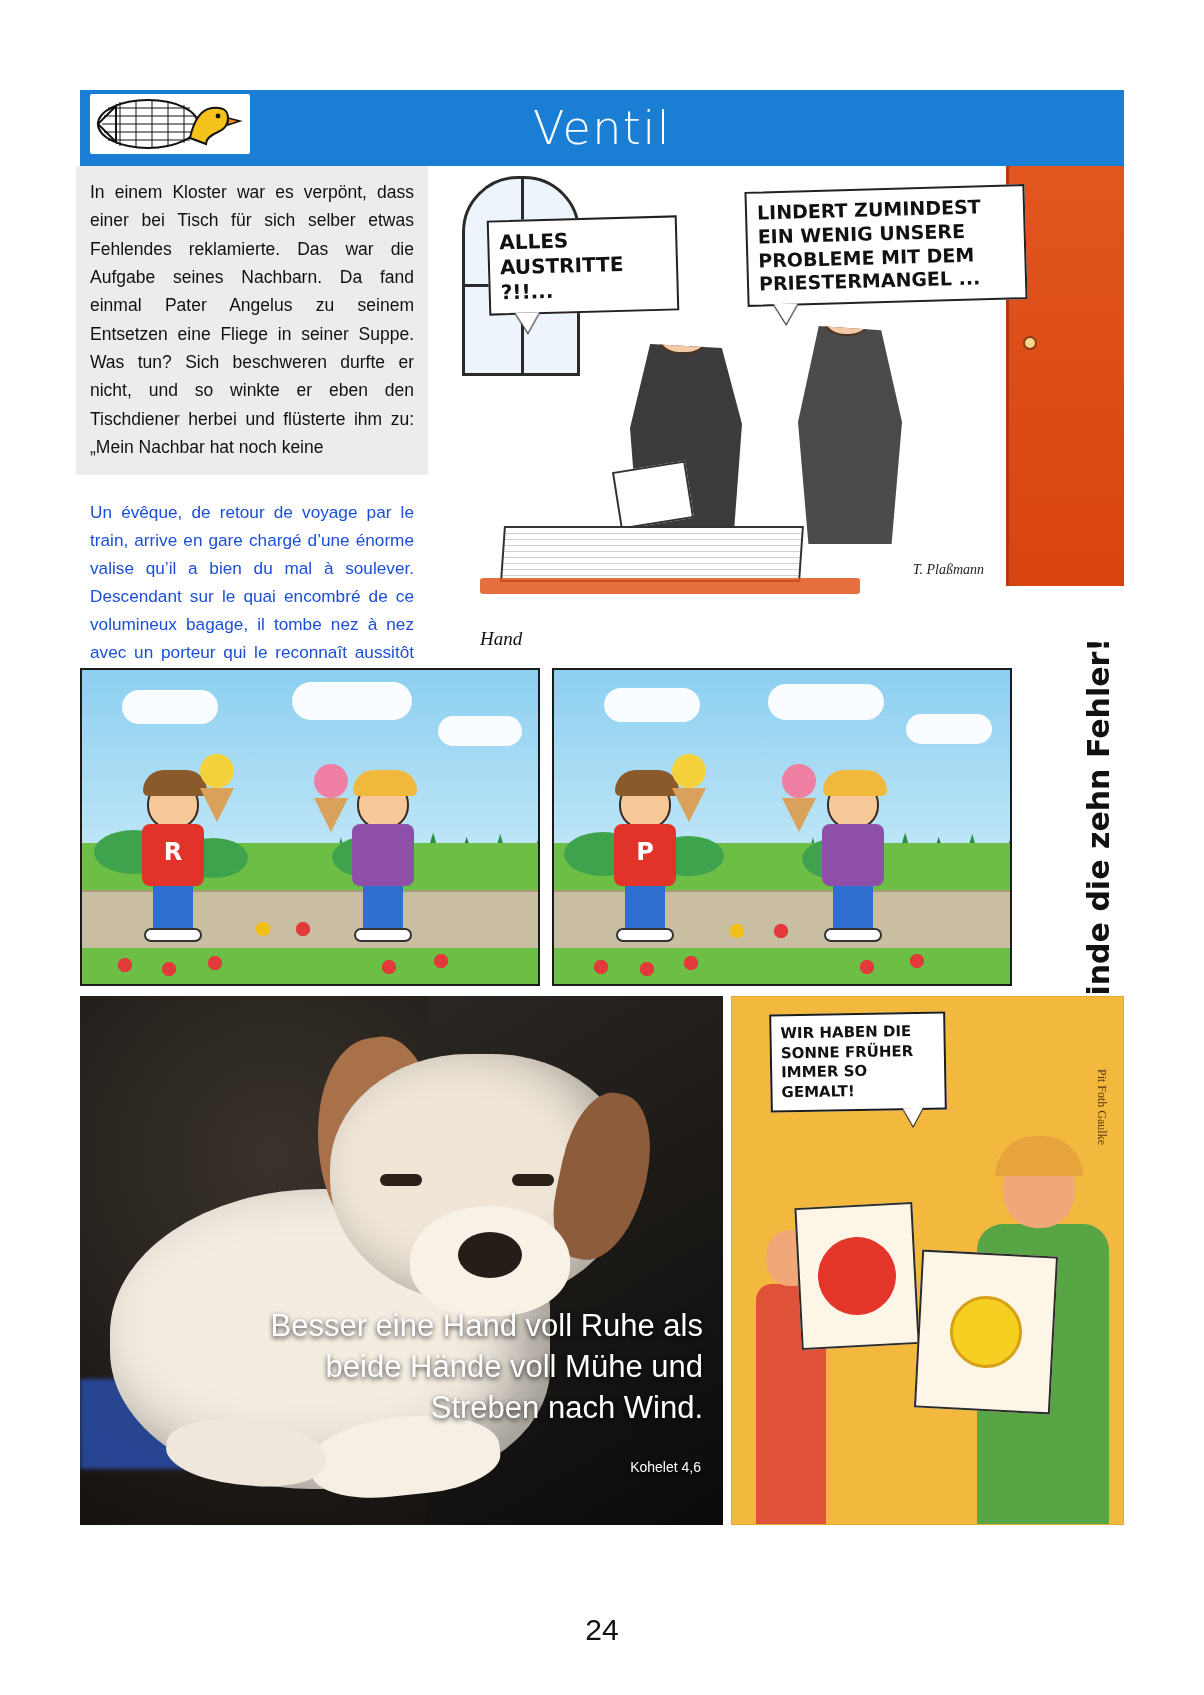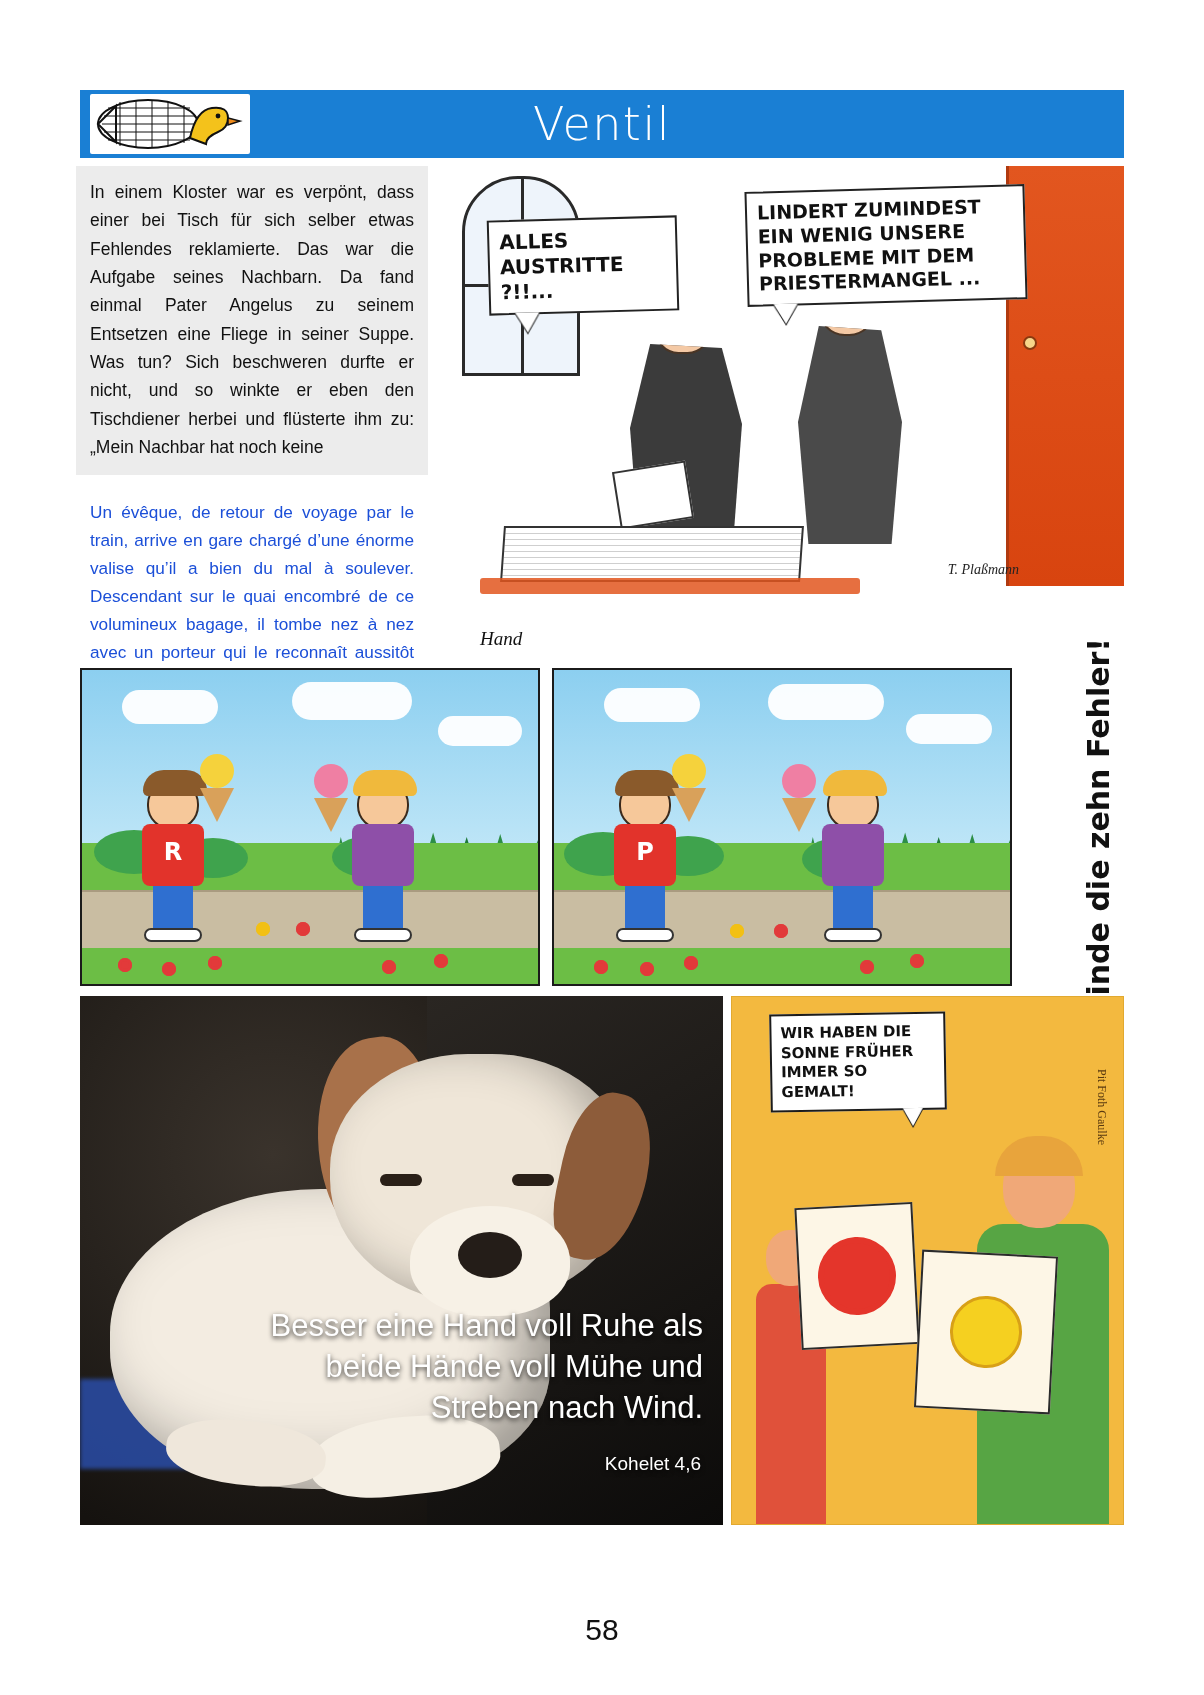--- a/index.html
+++ b/index.html
@@ -19,21 +19,21 @@
     top:54px; right:80px;
     font-size:17.5px;
     color:#1a1a1a;
     letter-spacing:.1px;
   }
 
   
   .banner {
     position:absolute;
     left:80px; top:90px;
-    width:1044px; height:68px;
+    width:1044px; height:76px;
     background:#1a7fd4;
   }
   .banner-title {
     position:absolute;
     left:0; right:0; top:50%;
     transform:translateY(-50%);
     text-align:center;
     color:#ffffff;
     font-size:46px;
     font-weight:300;
@@ -170,21 +170,21 @@
     font-family:"Liberation Serif", serif;
     font-style:italic; font-size:19px; color:#111;
   }
   .caption-hand {
     position:absolute; left:150px; bottom:8px;
     font-family:"DejaVu Sans", sans-serif;
     font-weight:bold; font-size:21px; color:#111;
     letter-spacing:.5px;
   }
   .signature {
-    position:absolute; right:105px; bottom:84px;
+    position:absolute; right:140px; bottom:84px;
     font-family:"Liberation Serif", serif;
     font-size:14px; color:#222; font-style:italic;
   }
 
   
   .spot-wrap { position:absolute; left:80px; top:668px; width:1044px; height:318px; }
   .spot-panel {
     position:absolute; top:0; width:460px; height:318px;
     border:2px solid #1b1b1b; overflow:hidden; background:#9fd8f2;
   }
@@ -294,21 +294,21 @@
     transform:rotate(6deg);
   }
   .quote {
     position:absolute; right:20px; bottom:96px; left:180px;
     text-align:right; color:#ffffff;
     font-size:31px; line-height:1.32;
     text-shadow:0 2px 5px rgba(0,0,0,.8);
   }
   .quote-ref {
     position:absolute; right:22px; bottom:50px;
-    color:#ffffff; font-size:19px;
+    color:#ffffff; font-size:14px;
     text-shadow:0 2px 5px rgba(0,0,0,.8);
   }
 
   
   .sun-cartoon {
     position:absolute; left:731px; top:996px;
     width:393px; height:529px;
     background:#f3b93f; overflow:hidden;
     border:1px solid #e2a92f;
   }
@@ -575,14 +575,14 @@
     <div class="poster angry">
       <div class="sun-red"></div>
     </div>
     <div class="poster happy">
       <div class="sun-yellow"></div>
     </div>
 
     <div class="artist-sig">Pit Foth Gaulke</div>
   </div>
 
-  <div class="page-number">58</div>
+  <div class="page-number">24</div>
 </div>
 
 </body></html>

